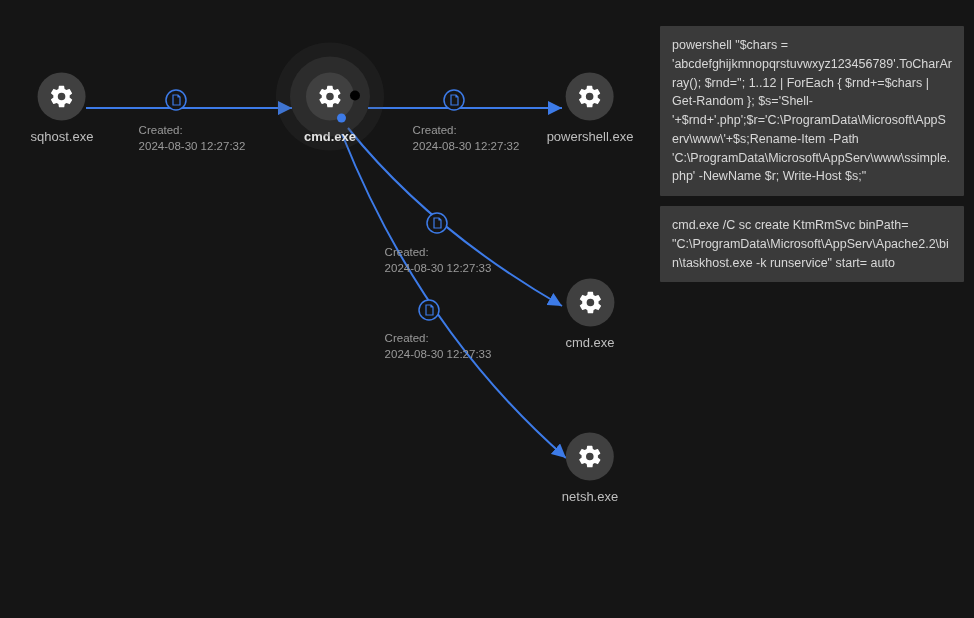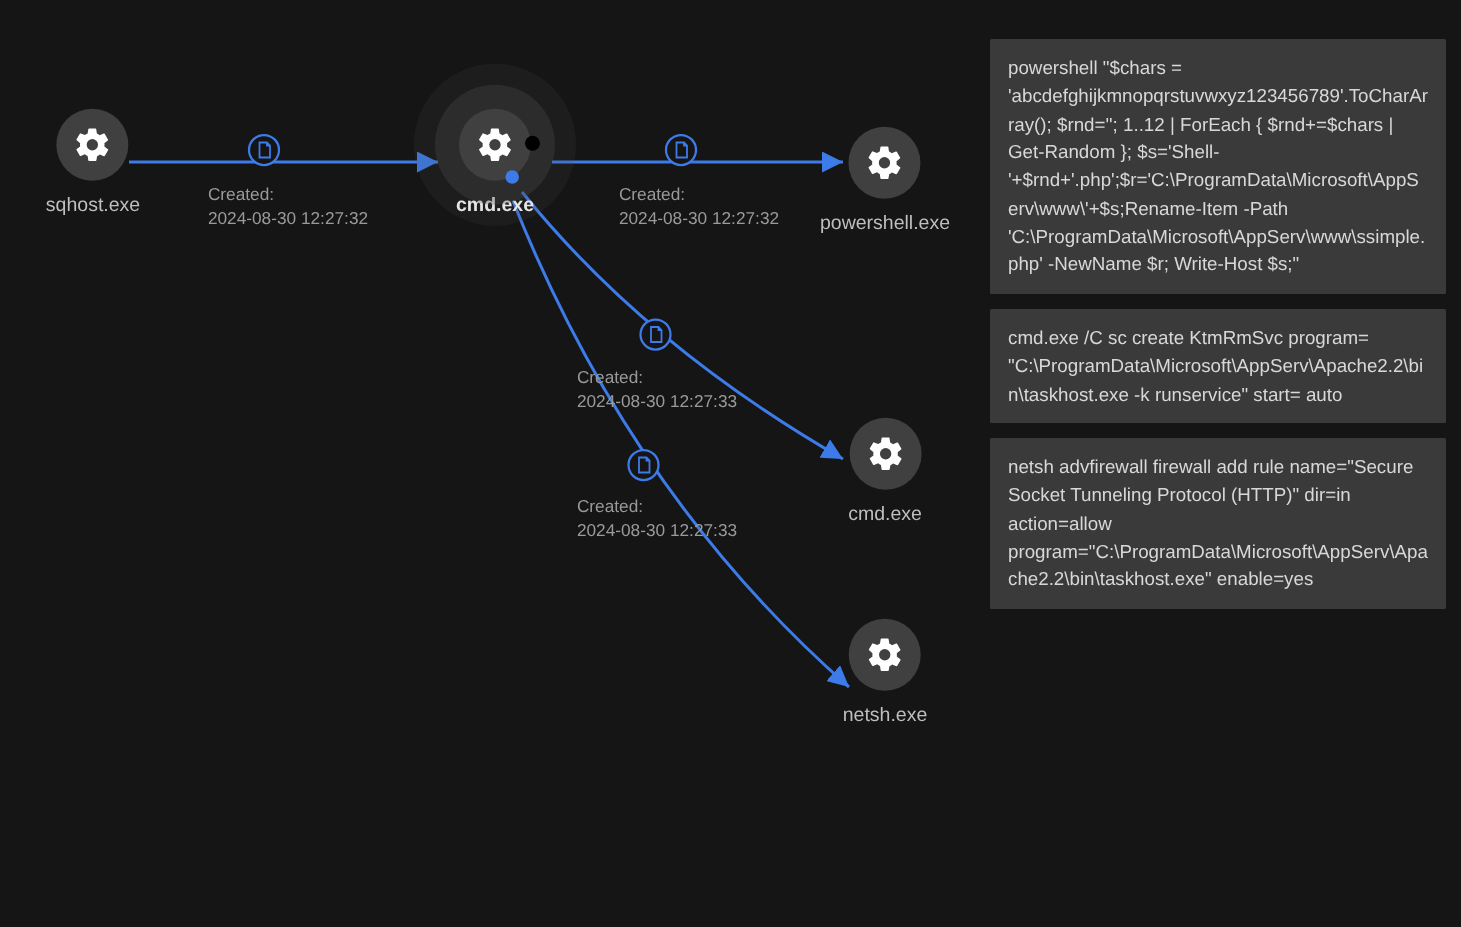--- a/index.html
+++ b/index.html
@@ -161,46 +161,45 @@
     <div class="circle">
       <svg width="26" height="26" viewBox="0 0 24 24">
           <path fill="#ffffff" d="M19.4 13a7.5 7.5 0 0 0 .1-1 7.5 7.5 0 0 0-.1-1l2.1-1.6a.5.5 0 0 0 .1-.7l-2-3.4a.5.5 0 0 0-.6-.2l-2.5 1a7.3 7.3 0 0 0-1.7-1l-.4-2.6A.5.5 0 0 0 14 2h-4a.5.5 0 0 0-.5.4l-.4 2.6a7.3 7.3 0 0 0-1.7 1l-2.5-1a.5.5 0 0 0-.6.2l-2 3.4a.5.5 0 0 0 .1.7L4.5 11a7.5 7.5 0 0 0-.1 1 7.5 7.5 0 0 0 .1 1l-2.1 1.6a.5.5 0 0 0-.1.7l2 3.4a.5.5 0 0 0 .6.2l2.5-1a7.3 7.3 0 0 0 1.7 1l.4 2.6A.5.5 0 0 0 10 22h4a.5.5 0 0 0 .5-.4l.4-2.6a7.3 7.3 0 0 0 1.7-1l2.5 1a.5.5 0 0 0 .6-.2l2-3.4a.5.5 0 0 0-.1-.7ZM12 15.5A3.5 3.5 0 1 1 15.5 12 3.5 3.5 0 0 1 12 15.5Z"></path>
         </svg>
       <span class="dot-black"></span>
       <span class="dot-blue"></span>
     </div>
     <div class="label">cmd.exe</div>
   </div>
 
-  <div class="node" style="left:590px; top:120px;">
+  <div class="node" style="left:590px; top:108px;">
     <div class="circle">
       <svg width="26" height="26" viewBox="0 0 24 24">
           <path fill="#ffffff" d="M19.4 13a7.5 7.5 0 0 0 .1-1 7.5 7.5 0 0 0-.1-1l2.1-1.6a.5.5 0 0 0 .1-.7l-2-3.4a.5.5 0 0 0-.6-.2l-2.5 1a7.3 7.3 0 0 0-1.7-1l-.4-2.6A.5.5 0 0 0 14 2h-4a.5.5 0 0 0-.5.4l-.4 2.6a7.3 7.3 0 0 0-1.7 1l-2.5-1a.5.5 0 0 0-.6.2l-2 3.4a.5.5 0 0 0 .1.7L4.5 11a7.5 7.5 0 0 0-.1 1 7.5 7.5 0 0 0 .1 1l-2.1 1.6a.5.5 0 0 0-.1.7l2 3.4a.5.5 0 0 0 .6.2l2.5-1a7.3 7.3 0 0 0 1.7 1l.4 2.6A.5.5 0 0 0 10 22h4a.5.5 0 0 0 .5-.4l.4-2.6a7.3 7.3 0 0 0 1.7-1l2.5 1a.5.5 0 0 0 .6-.2l2-3.4a.5.5 0 0 0-.1-.7ZM12 15.5A3.5 3.5 0 1 1 15.5 12 3.5 3.5 0 0 1 12 15.5Z"></path>
         </svg>
     </div>
     <div class="label">powershell.exe</div>
   </div>
 
   <div class="node" style="left:590px; top:314px;">
     <div class="circle">
       <svg width="26" height="26" viewBox="0 0 24 24">
           <path fill="#ffffff" d="M19.4 13a7.5 7.5 0 0 0 .1-1 7.5 7.5 0 0 0-.1-1l2.1-1.6a.5.5 0 0 0 .1-.7l-2-3.4a.5.5 0 0 0-.6-.2l-2.5 1a7.3 7.3 0 0 0-1.7-1l-.4-2.6A.5.5 0 0 0 14 2h-4a.5.5 0 0 0-.5.4l-.4 2.6a7.3 7.3 0 0 0-1.7 1l-2.5-1a.5.5 0 0 0-.6.2l-2 3.4a.5.5 0 0 0 .1.7L4.5 11a7.5 7.5 0 0 0-.1 1 7.5 7.5 0 0 0 .1 1l-2.1 1.6a.5.5 0 0 0-.1.7l2 3.4a.5.5 0 0 0 .6.2l2.5-1a7.3 7.3 0 0 0 1.7 1l.4 2.6A.5.5 0 0 0 10 22h4a.5.5 0 0 0 .5-.4l.4-2.6a7.3 7.3 0 0 0 1.7-1l2.5 1a.5.5 0 0 0 .6-.2l2-3.4a.5.5 0 0 0-.1-.7ZM12 15.5A3.5 3.5 0 1 1 15.5 12 3.5 3.5 0 0 1 12 15.5Z"></path>
         </svg>
     </div>
     <div class="label">cmd.exe</div>
   </div>
 
-  <div class="node" style="left:590px; top:448px;">
+  <div class="node" style="left:590px; top:468px;">
     <div class="circle">
       <svg width="26" height="26" viewBox="0 0 24 24">
           <path fill="#ffffff" d="M19.4 13a7.5 7.5 0 0 0 .1-1 7.5 7.5 0 0 0-.1-1l2.1-1.6a.5.5 0 0 0 .1-.7l-2-3.4a.5.5 0 0 0-.6-.2l-2.5 1a7.3 7.3 0 0 0-1.7-1l-.4-2.6A.5.5 0 0 0 14 2h-4a.5.5 0 0 0-.5.4l-.4 2.6a7.3 7.3 0 0 0-1.7 1l-2.5-1a.5.5 0 0 0-.6.2l-2 3.4a.5.5 0 0 0 .1.7L4.5 11a7.5 7.5 0 0 0-.1 1 7.5 7.5 0 0 0 .1 1l-2.1 1.6a.5.5 0 0 0-.1.7l2 3.4a.5.5 0 0 0 .6.2l2.5-1a7.3 7.3 0 0 0 1.7 1l.4 2.6A.5.5 0 0 0 10 22h4a.5.5 0 0 0 .5-.4l.4-2.6a7.3 7.3 0 0 0 1.7-1l2.5 1a.5.5 0 0 0 .6-.2l2-3.4a.5.5 0 0 0-.1-.7ZM12 15.5A3.5 3.5 0 1 1 15.5 12 3.5 3.5 0 0 1 12 15.5Z"></path>
         </svg>
     </div>
     <div class="label">netsh.exe</div>
   </div>
 
 </div>
 
 <div class="panel-col">
   <div class="cmd-panel">powershell "$chars = 'abcdefghijkmnopqrstuvwxyz123456789'.ToCharArray(); $rnd=''; 1..12 | ForEach { $rnd+=$chars | Get-Random }; $s='Shell-'+$rnd+'.php';$r='C:\ProgramData\Microsoft\AppServ\www\'+$s;Rename-Item -Path 'C:\ProgramData\Microsoft\AppServ\www\ssimple.php' -NewName $r; Write-Host $s;"</div>
-  <div class="cmd-panel">cmd.exe /C sc create KtmRmSvc program= "C:\ProgramData\Microsoft\AppServ\Apache2.2\bin\taskhost.exe -k runservice" start= auto</div>
-  <div class="cmd-panel">netsh advfirewall firewall add rule name="Secure Socket Tunneling Protocol (HTTP)" dir=in action=allow program="C:\ProgramData\Microsoft\AppServ\Apache2.2\bin\taskhost.exe" enable=yes</div>
+  <div class="cmd-panel">cmd.exe /C sc create KtmRmSvc binPath= "C:\ProgramData\Microsoft\AppServ\Apache2.2\bin\taskhost.exe -k runservice" start= auto</div>
 </div>
 
 </body></html>

